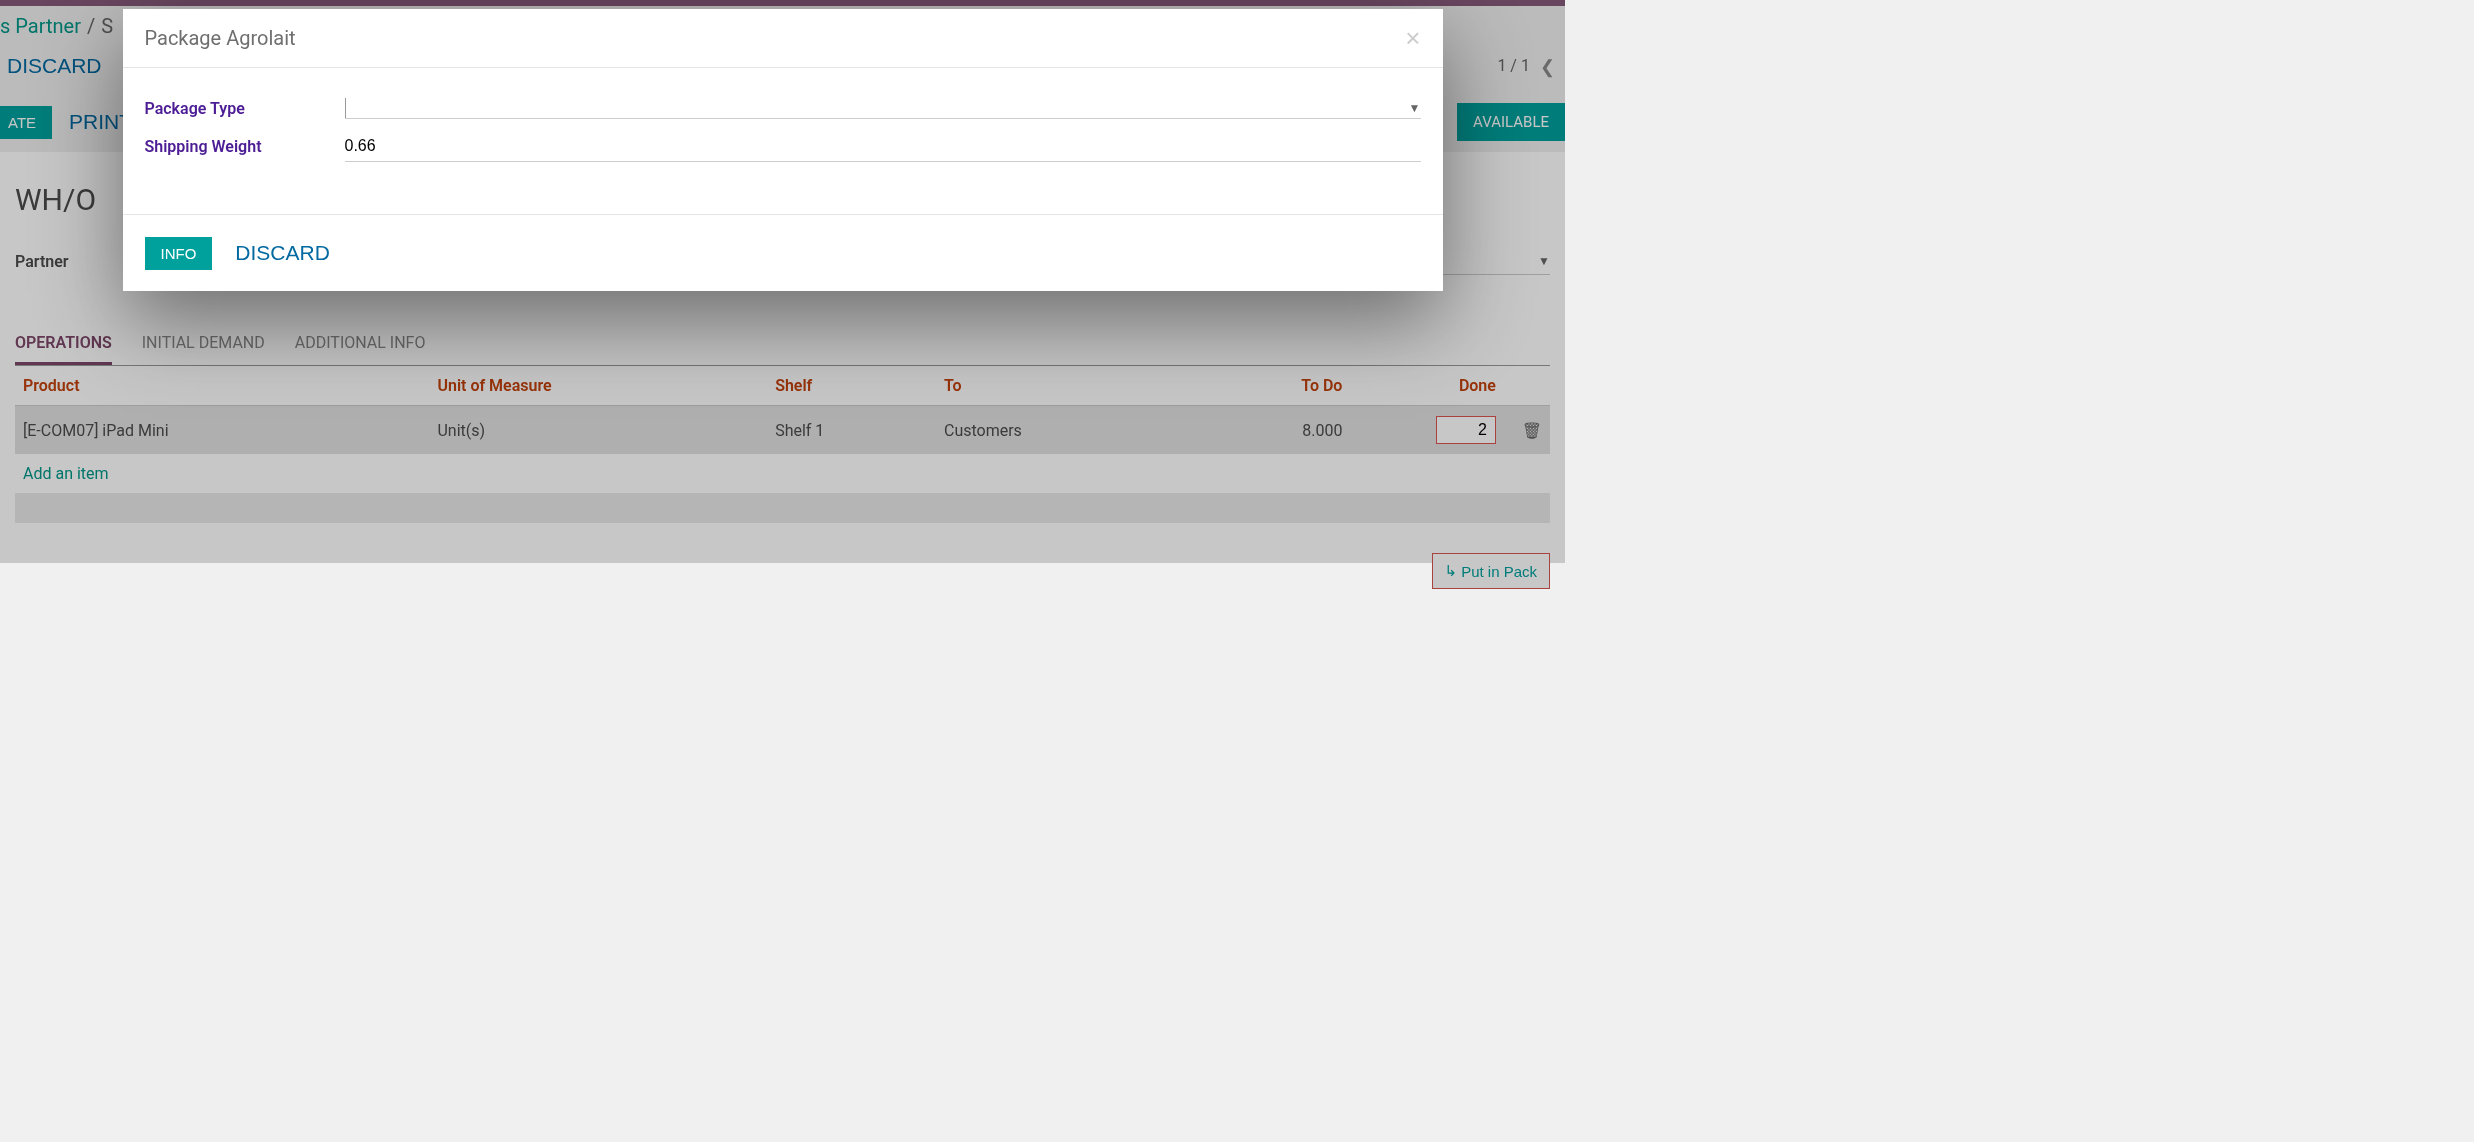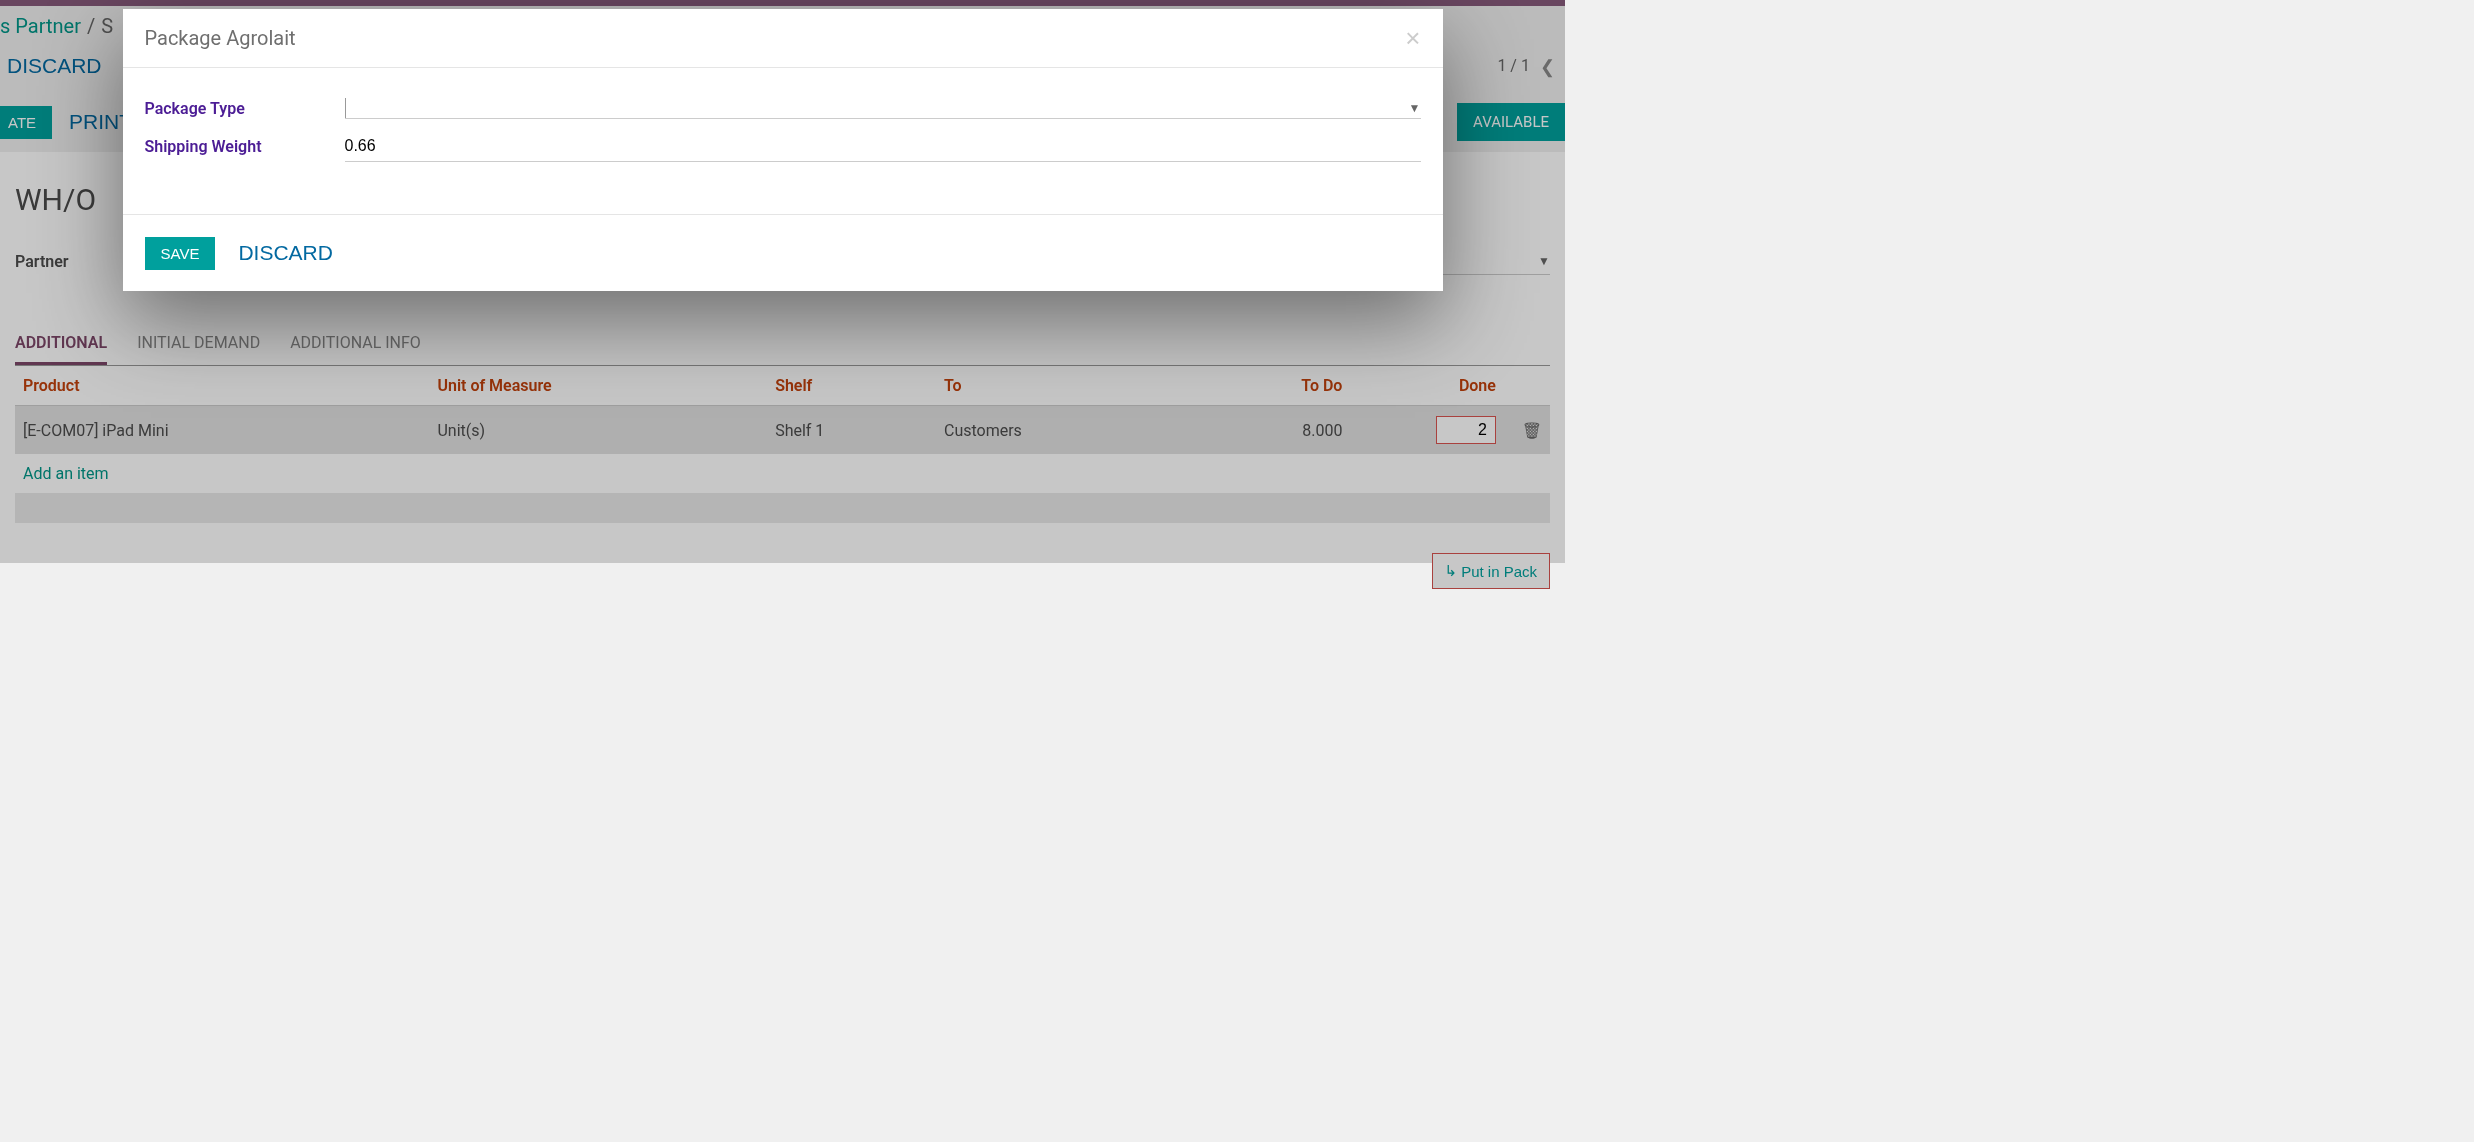--- a/index.html
+++ b/index.html
@@ -401,21 +401,21 @@
           <div class="field-label">Scheduled Date</div>
           <div class="field-value">
             <span>02/10/2016 15:11:13</span>
             <span class="caret-down" style="margin-left:auto;">▼</span>
           </div>
         </div>
       </div>
     </div>
 
     <div class="tabs">
-      <div class="tab active">ADDITIONAL</div>
+      <div class="tab active">OPERATIONS</div>
       <div class="tab">INITIAL DEMAND</div>
       <div class="tab">ADDITIONAL INFO</div>
     </div>
 
     <table class="table">
       <thead>
         <tr>
           <th style="width:27%;">Product</th>
           <th style="width:22%;">Unit of Measure</th>
           <th style="width:11%;">Shelf</th>
@@ -466,17 +466,17 @@
         </div>
       </div>
       <div class="modal-field-row">
         <div class="modal-field-label">Shipping Weight</div>
         <div class="modal-input-wrap">
           <input type="text" value="0.66" style="">
         </div>
       </div>
     </div>
     <div class="modal-footer">
-      <button class="btn-teal">SAVE</button>
+      <button class="btn-teal">INFO</button>
       <button class="btn-link-teal">DISCARD</button>
     </div>
   </div>
 </div>
 
 </body></html>

